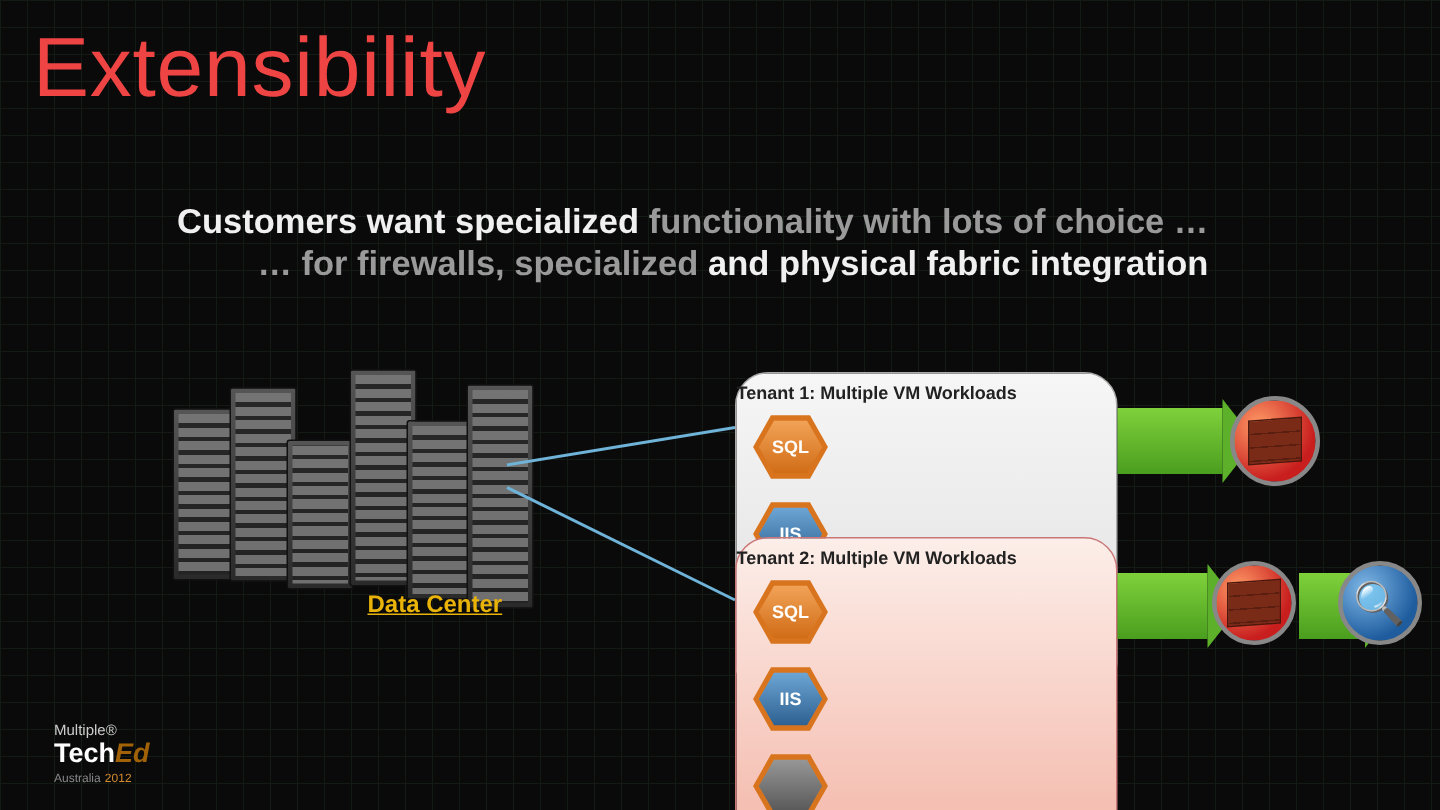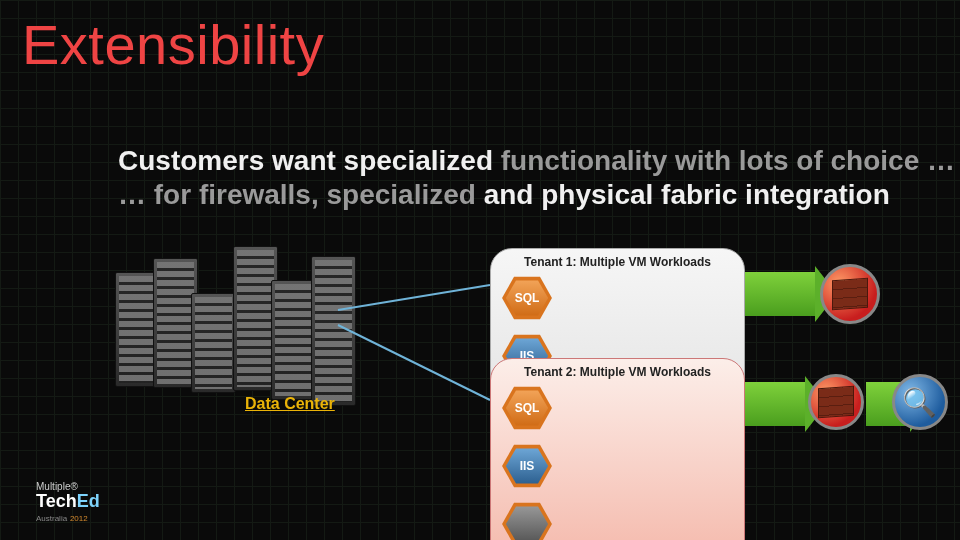--- a/index.html
+++ b/index.html
@@ -26,25 +26,26 @@
     left: 22px;
     top: 12px;
     font-size: 56px;
     font-weight: 300;
     color: #ef4444;
     letter-spacing: 0.5px;
   }
   .subtitle {
     position: absolute;
     left: 118px;
-    top: 144px;
+    top: 134px;
     color: #f0f0f0;
-    font-size: 28px;
+    font-size: 23px;
     font-weight: 600;
     line-height: 1.2;
+    text-align: right;
   }
   .subtitle .dim { color: #9a9a9a; font-weight: 600; }
   
   .datacenter {
     position: absolute;
     left: 115px;
     top: 238px;
     width: 225px;
     height: 170px;
   }
@@ -77,21 +78,21 @@
     font-weight: 700;
     text-decoration: underline;
   }
   
   .tenant-card {
     position: absolute;
     width: 255px;
     border-radius: 22px;
     border: 1px solid #aaa;
     padding: 6px 0 24px 0;
-    text-align: center;
+    text-align: left;
   }
   .tenant-card.t1 {
     left: 490px;
     top: 248px;
     background: linear-gradient(#f6f6f6, #dedede);
   }
   .tenant-card.t2 {
     left: 490px;
     top: 358px;
     background: linear-gradient(#fceee9, #f4b6a8);
@@ -201,21 +202,21 @@
     bottom: 16px;
     color: #ccc;
     font-size: 10px;
     line-height: 1.1;
   }
   .footer-logo .big {
     font-size: 18px;
     font-weight: 700;
     color: #fff;
   }
-  .footer-logo .big .ed { color: #7dd3fc; }
+  .footer-logo .big .ed { color: #a16207; font-style: italic; }
   .footer-logo .au { color: #888; font-size: 8px; }
   .footer-logo .yr { color: #d48a2e; font-size: 8px; text-align: center; }
 </style>
 </head>
 <body>
 
 <div class="grid-bg"></div>
 
 <h1 class="slide-title">Extensibility</h1>
 

